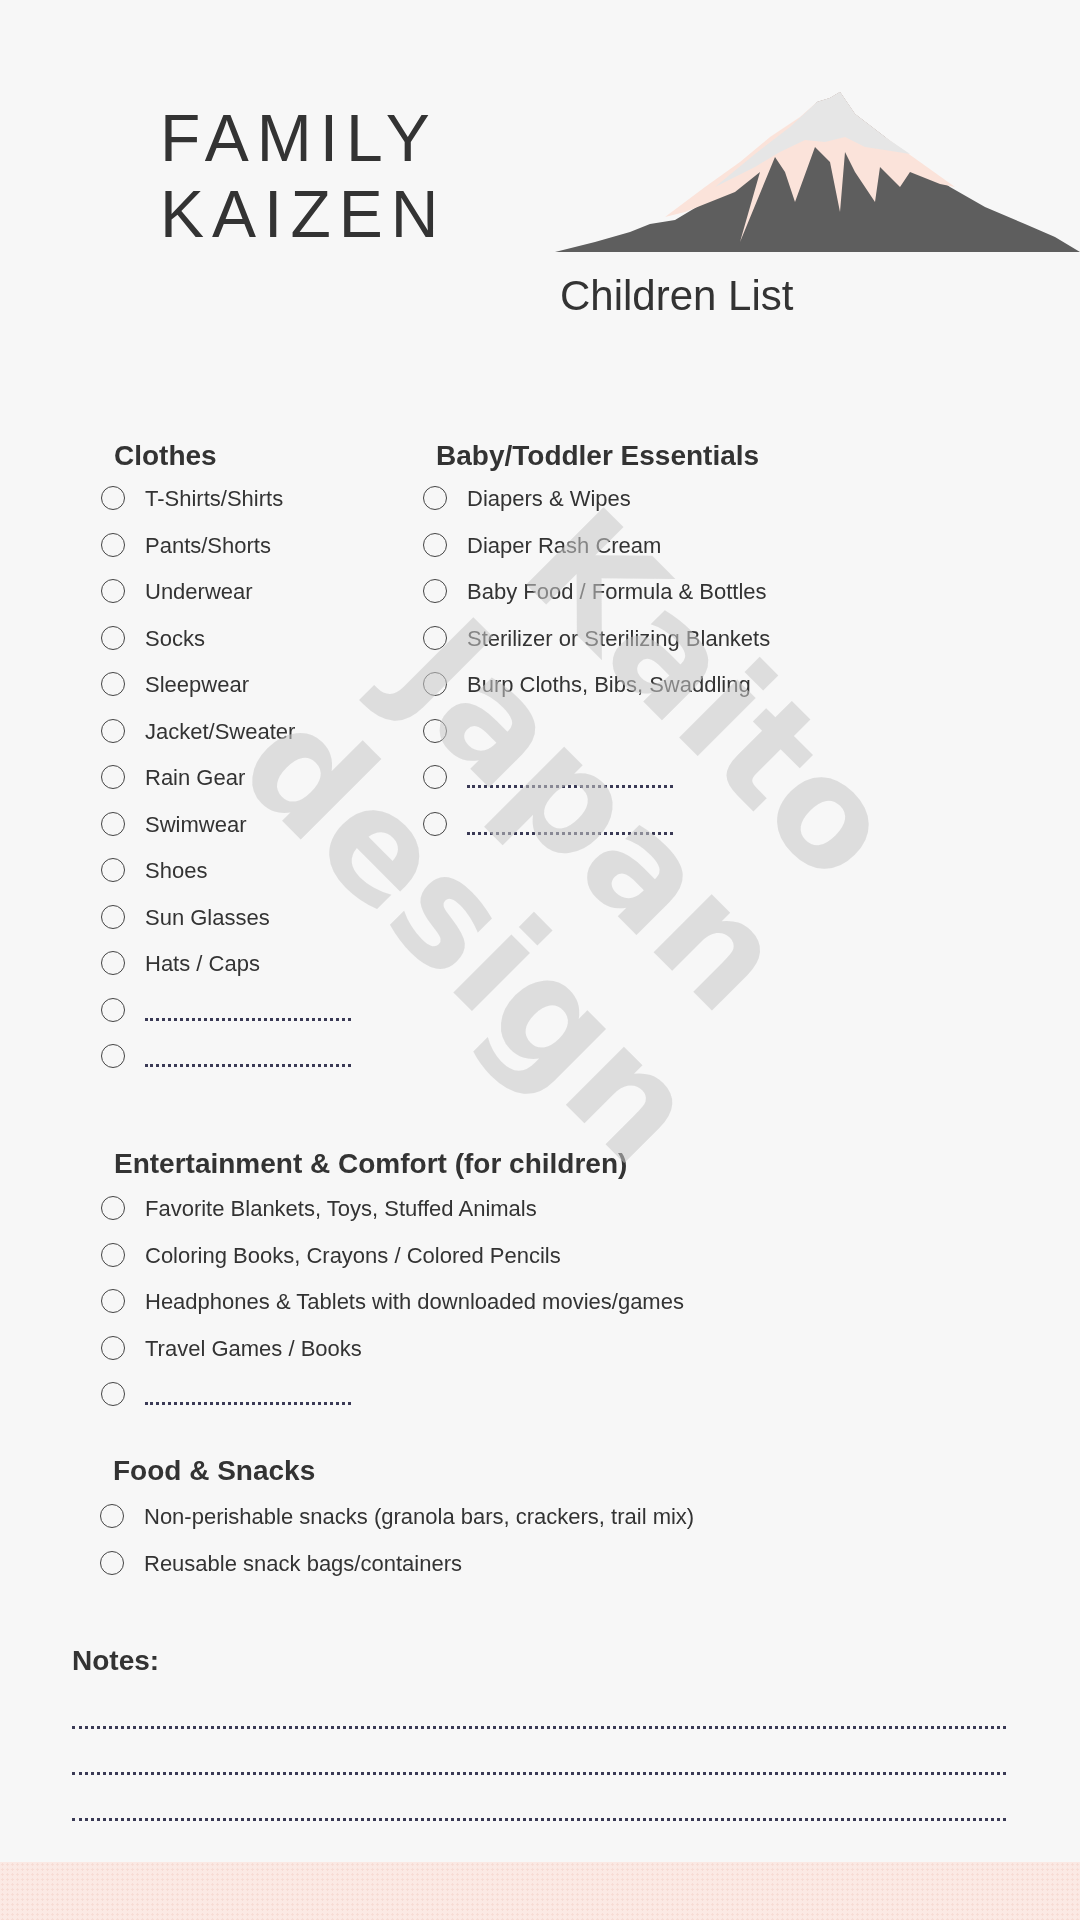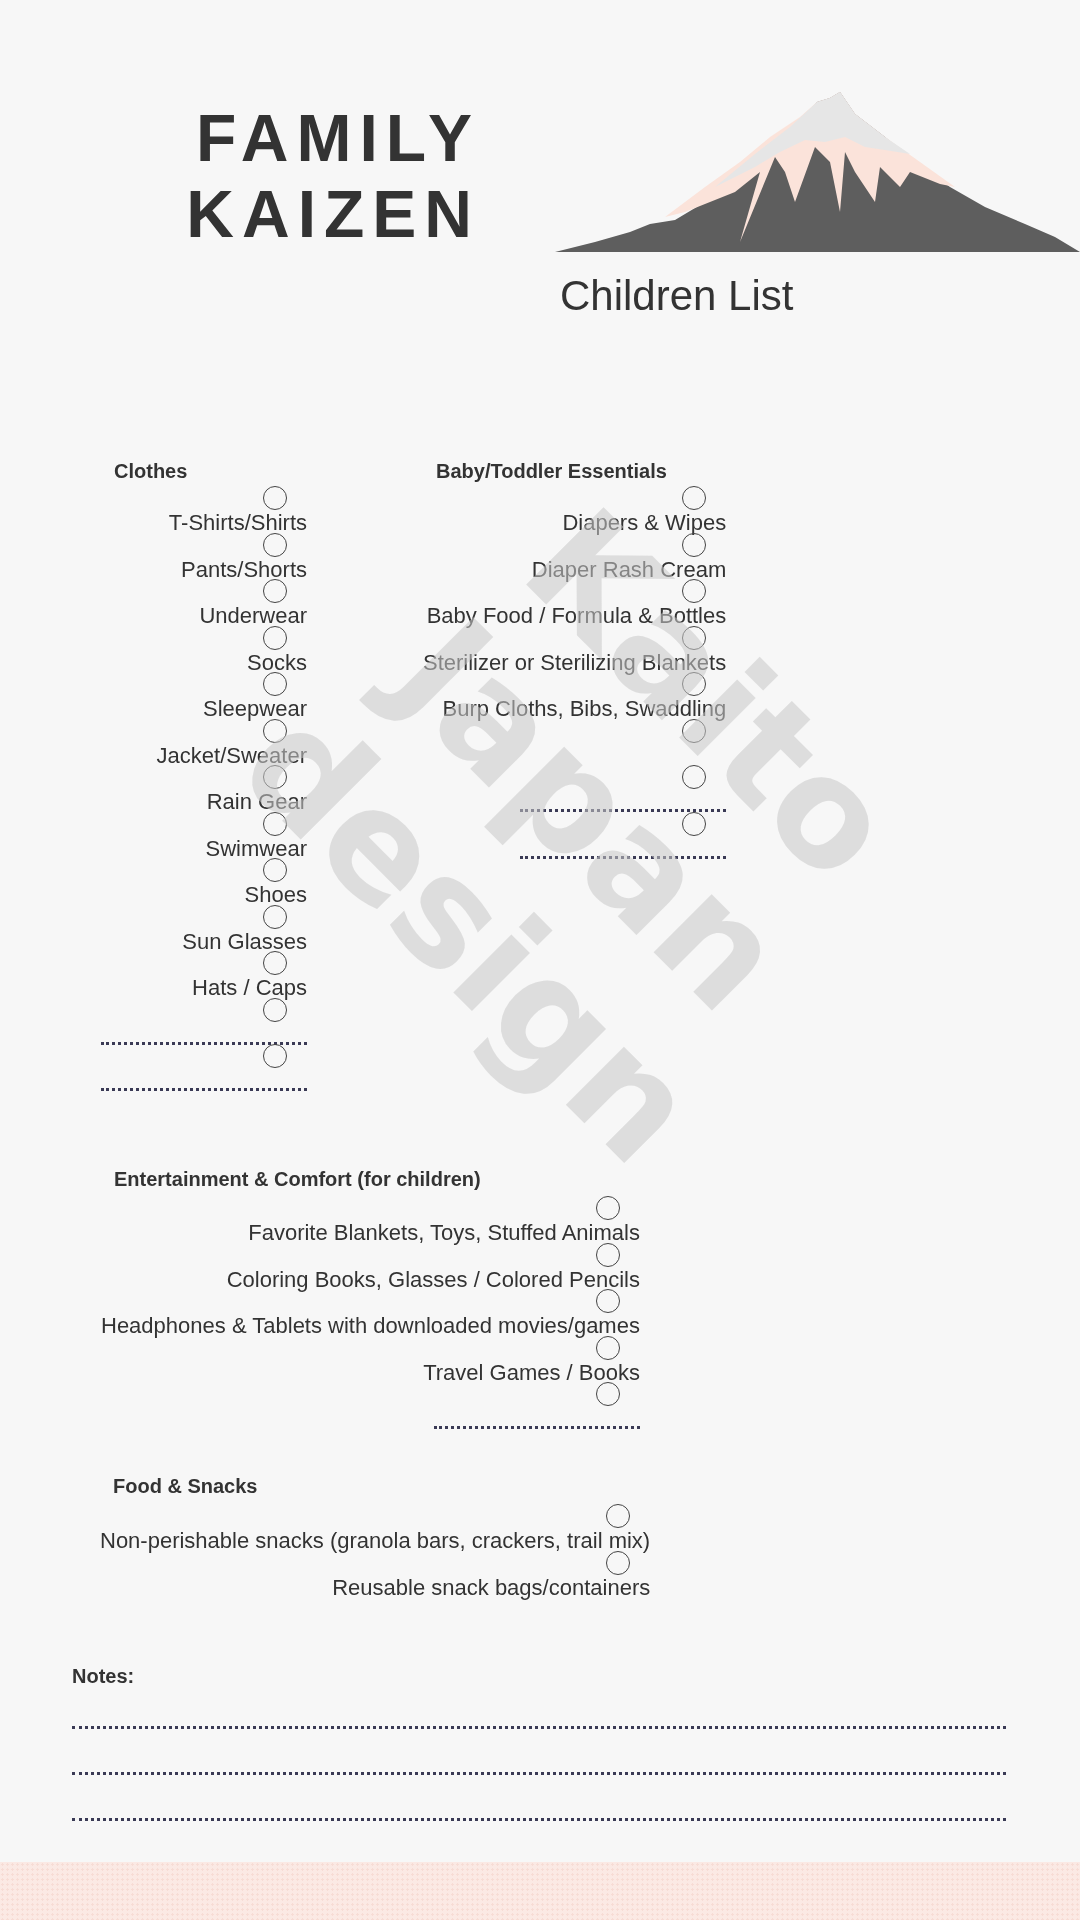--- a/index.html
+++ b/index.html
@@ -1,25 +1,25 @@
 <!DOCTYPE html>
 <html><head>
 <meta charset="utf-8">
 <style>
   html, body { margin:0; padding:0; }
   body { width:1080px; height:1920px; background:#f7f7f7; position:relative; overflow:hidden;
          font-family:"DejaVu Sans","Liberation Sans",sans-serif; color:#333; }
   .abs { position:absolute; }
-  .title { left:160px; top:100px; width:320px; text-align:right; font-size:66px; letter-spacing:8px;
-           line-height:76px; color:#333; font-weight:bold; font-family:"Liberation Sans",sans-serif; }
+  .title { left:160px; top:100px; width:320px; text-align:left; font-size:66px; letter-spacing:8px;
+           line-height:76px; color:#333; font-weight:normal; font-family:"Liberation Sans",sans-serif; }
   .subtitle { left:560px; top:272px; width:340px; text-align:left; font-size:42px; color:#333;
               font-family:"Liberation Sans",sans-serif; }
   .mountain { left:555px; top:92px; width:525px; height:162px; }
-  .sec-h { font-size:20px; font-weight:bold; color:#333; font-family:"Liberation Sans",sans-serif;margin-top:20px; }
-  .item { display:flex; align-items:flex-end; height:46.5px;flex-direction:column; }
+  .sec-h { font-size:28px; font-weight:bold; color:#333; font-family:"Liberation Sans",sans-serif; }
+  .item { display:flex; align-items:flex-start; height:46.5px; }
   .circ { width:24px; height:24px; border:1.6px solid #444; border-radius:50%; box-sizing:border-box; flex:0 0 auto; margin-right:20px; }
   .lbl { font-size:22px; color:#333; font-family:"Liberation Sans",sans-serif; white-space:nowrap; }
   .blank { width:206px; border-bottom:3px dotted #3a3a55; margin-top:20px; height:0; }
   .note-line { left:72px; width:934px; border-bottom:3px dotted #3a3a55; height:0; }
   .band { left:0; top:1862px; width:1080px; height:58px; background:#fbe9e4;
           background-image:radial-gradient(#f7dcd5 1px, transparent 1.3px); background-size:5px 5px; }
   .wm { left:200px; top:560px; font-size:150px; font-weight:bold; color:rgba(200,200,200,0.55);
         transform:rotate(45deg); transform-origin:center; text-align:center; line-height:170px; width:780px;
         font-family:"DejaVu Sans",sans-serif; pointer-events:none; }
 </style>
@@ -131,21 +131,21 @@
 </div>
 
 <div class="abs sec-h" style="left:114px;top:1148px">Entertainment &amp; Comfort (for children)</div>
 <div class="abs" style="left:101px;top:1196px">
   <div class="item">
       <span class="circ"></span>
       <span class="lbl">Favorite Blankets, Toys, Stuffed Animals</span>
     </div>
   <div class="item">
       <span class="circ"></span>
-      <span class="lbl">Coloring Books, Glasses / Colored Pencils</span>
+      <span class="lbl">Coloring Books, Crayons / Colored Pencils</span>
     </div>
   <div class="item">
       <span class="circ"></span>
       <span class="lbl">Headphones &amp; Tablets with downloaded movies/games</span>
     </div>
   <div class="item">
       <span class="circ"></span>
       <span class="lbl">Travel Games / Books</span>
     </div>
   <div class="item">

